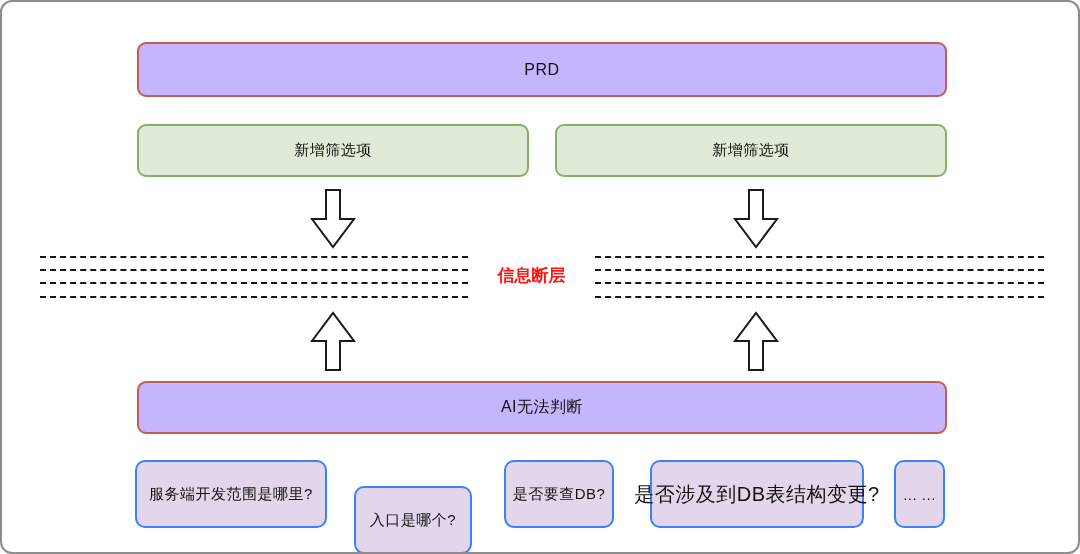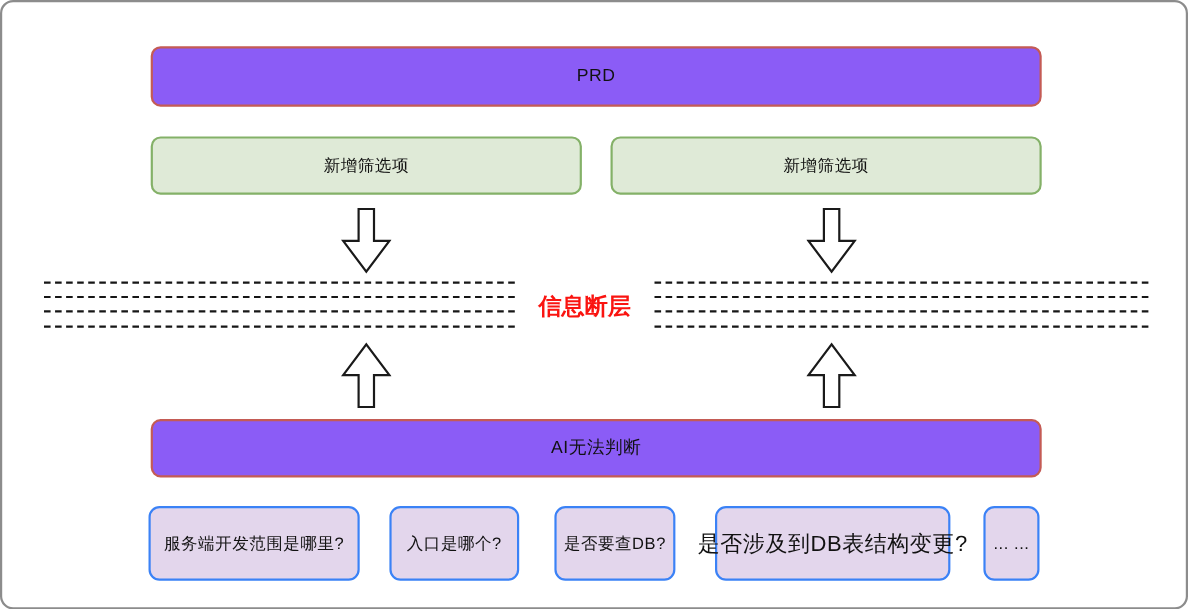--- a/index.html
+++ b/index.html
@@ -23,41 +23,41 @@
     box-sizing: border-box;
     display: flex;
     align-items: center;
     justify-content: center;
     font-size: 15px;
     color: #111111;
     white-space: nowrap;
     letter-spacing: 0.5px;
   }
   .box-pink {
-    background: #8b5cf6;
+    background: #c4b5fd;
     border: 2px solid #c45b55;
     border-radius: 9px;
     font-size: 16px;
   }
   .box-green {
     background: #dfead7;
     border: 2px solid #84b168;
     border-radius: 9px;
   }
   .box-purple {
     background: #e3d6ec;
     border: 2px solid #3b82f6;
     border-radius: 10px;
   }
   .prd-box    { left: 135px; top: 40px;  width: 810px; height: 55px; }
   .green-1    { left: 135px; top: 122px; width: 392px; height: 53px; }
   .green-2    { left: 553px; top: 122px; width: 392px; height: 53px; }
   .ai-box     { left: 135px; top: 379px; width: 810px; height: 53px; }
   .q-1 { left: 133px; top: 458px; width: 192px; height: 68px; }
-  .q-2 { left: 352px; top: 458px; width: 118px; height: 68px; }
+  .q-2 { left: 352px; top: 484px; width: 118px; height: 68px; }
   .q-3 { left: 502px; top: 458px; width: 110px; height: 68px; }
   .q-4 { left: 648px; top: 458px; width: 214px; height: 68px; font-size: 20px; }
   .q-5 { left: 892px; top: 458px; width: 51px;  height: 68px; }
   .arrow {
     position: absolute;
     width: 46px;
     height: 60px;
   }
   .arrow-down-left  { left: 308px; top: 187px; }
   .arrow-down-right { left: 731px; top: 187px; }
@@ -73,21 +73,21 @@
   .dy-1 { top: 254px; }
   .dy-2 { top: 267px; }
   .dy-3 { top: 280px; }
   .dy-4 { top: 294px; }
   .gap-label {
     position: absolute;
     left: 466px;
     top: 262px;
     width: 127px;
     text-align: center;
-    font-size: 21px;
+    font-size: 17px;
     font-weight: bold;
     color: #fa1410;
     white-space: nowrap;
   }
 </style>
 </head>
 <body>
 
 <div class="canvas">
 

